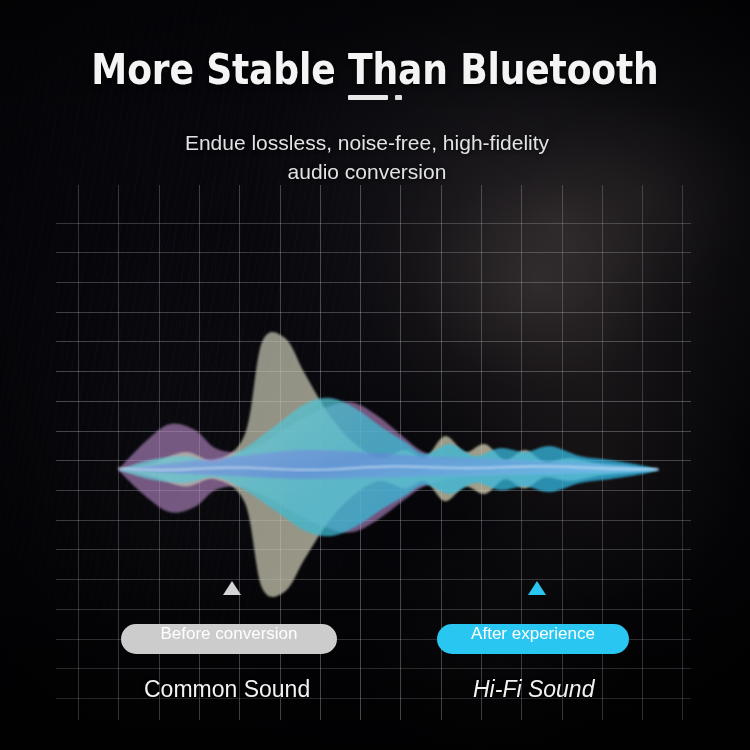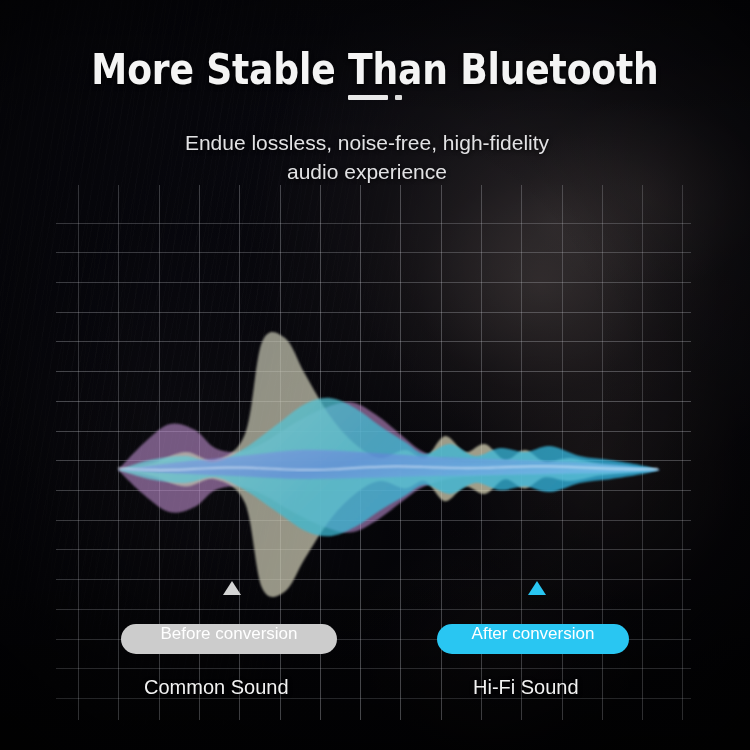--- a/index.html
+++ b/index.html
@@ -105,27 +105,27 @@
     font-size:17px;
     color:#ffffff;
     padding:0 18px;
     white-space:nowrap;
   }
   .pill.before { background:#cccccc; left:121px; top:624px; width:216px; }
   .pill.after  { background:#29c6f2; left:437px; top:624px; width:192px; }
 
   .caption {
     position:absolute;
-    font-size:20px;
+    font-size:23px;
     color:#f2f2f2;
     white-space:nowrap;
     text-shadow:0 1px 4px rgba(0,0,0,0.8);
   }
   .caption.before { left:144px; top:676px; }
-  .caption.after  { left:473px; top:676px; }
+  .caption.after  { left:473px; top:676px;font-style:italic; }
 </style>
 </head>
 <body>
 
 <div id="stage">
 
   <div class="bg-layer bg-base"></div>
   <div class="bg-layer bg-hair"></div>
   <div class="bg-layer bg-cheek"></div>
   <div class="bg-layer bg-dim"></div>
@@ -169,21 +169,21 @@
 
   <div class="title">More Stable Than Bluetooth</div>
 
   <div class="title-rule">
     <span class="dash"></span>
     <span class="dot"></span>
   </div>
 
   <div class="subtitle">
     <span class="l1">Endue lossless, noise-free, high-fidelity</span>
-    <span class="l2">audio experience</span>
+    <span class="l2">audio conversion</span>
   </div>
 
   <svg id="wave" width="750" height="750" viewBox="0 0 750 750">
       <defs>
         <linearGradient id="gKhaki" x1="0" y1="0" x2="1" y2="0.25">
           <stop offset="0" stop-color="#b9bcae"></stop>
           <stop offset="0.5" stop-color="#cfcdb6"></stop>
           <stop offset="1" stop-color="#e7e2bc"></stop>
         </linearGradient>
         <linearGradient id="gTeal" x1="0" y1="0" x2="1" y2="0.25">
@@ -212,19 +212,19 @@
       <path d="M118.00,468.00C121.00,468.21 130.00,468.94 136.00,469.27C142.00,469.60 148.00,469.87 154.00,469.97C160.00,470.08 166.00,470.02 172.00,469.89C178.00,469.75 184.00,469.44 190.00,469.16C196.00,468.89 202.00,468.50 208.00,468.25C214.00,468.00 220.00,467.75 226.00,467.66C232.00,467.56 238.00,467.58 244.00,467.68C250.00,467.79 256.00,468.06 262.00,468.31C268.00,468.55 274.00,468.92 280.00,469.17C286.00,469.42 292.00,469.69 298.00,469.81C304.00,469.92 310.00,469.95 316.00,469.85C322.00,469.75 328.00,469.51 334.00,469.23C340.00,468.95 346.00,468.53 352.00,468.19C358.00,467.84 364.00,467.43 370.00,467.16C376.00,466.89 382.00,466.65 388.00,466.55C394.00,466.44 400.00,466.45 406.00,466.53C412.00,466.60 418.00,466.82 424.00,467.00C430.00,467.18 436.00,467.45 442.00,467.62C448.00,467.79 454.00,467.96 460.00,468.02C466.00,468.08 472.00,468.06 478.00,467.98C484.00,467.89 490.00,467.69 496.00,467.51C502.00,467.33 508.00,467.06 514.00,466.88C520.00,466.70 526.00,466.50 532.00,466.42C538.00,466.34 544.00,466.33 550.00,466.40C556.00,466.48 562.00,466.66 568.00,466.87C574.00,467.08 580.00,467.39 586.00,467.65C592.00,467.91 598.00,468.21 604.00,468.43C610.00,468.64 616.00,468.83 622.00,468.93C628.00,469.03 634.00,469.05 640.00,469.03C646.00,469.01 655.00,468.84 658.00,468.80" fill="none" stroke="#dfe9f7" stroke-width="2.2" opacity="0.55" filter="url(#soft)"></path>
     </svg>
 
   <div class="tri before"></div>
   <div class="tri after"></div>
 
   <div class="pill before">
     <span>Before conversion</span>
   </div>
   <div class="pill after">
-    <span>After conversion</span>
+    <span>After experience</span>
   </div>
 
   <div class="caption before">Common Sound</div>
   <div class="caption after">Hi-Fi Sound</div>
 
 </div>
 
 </body></html>

